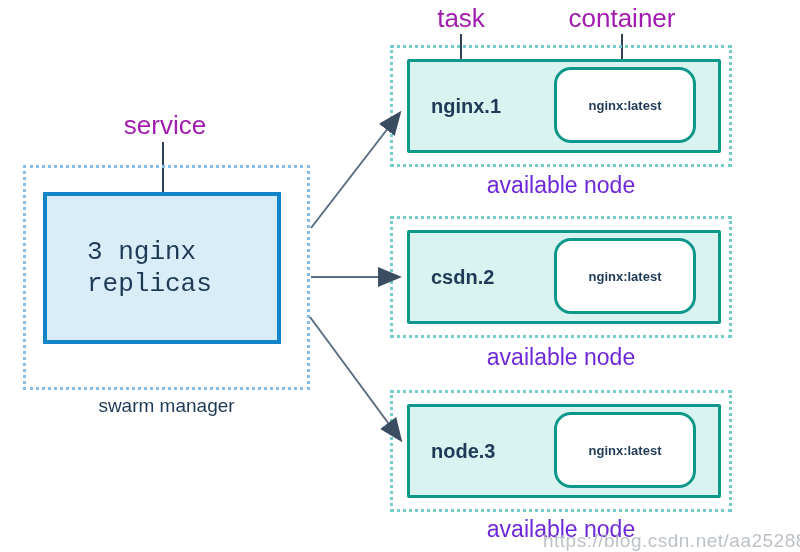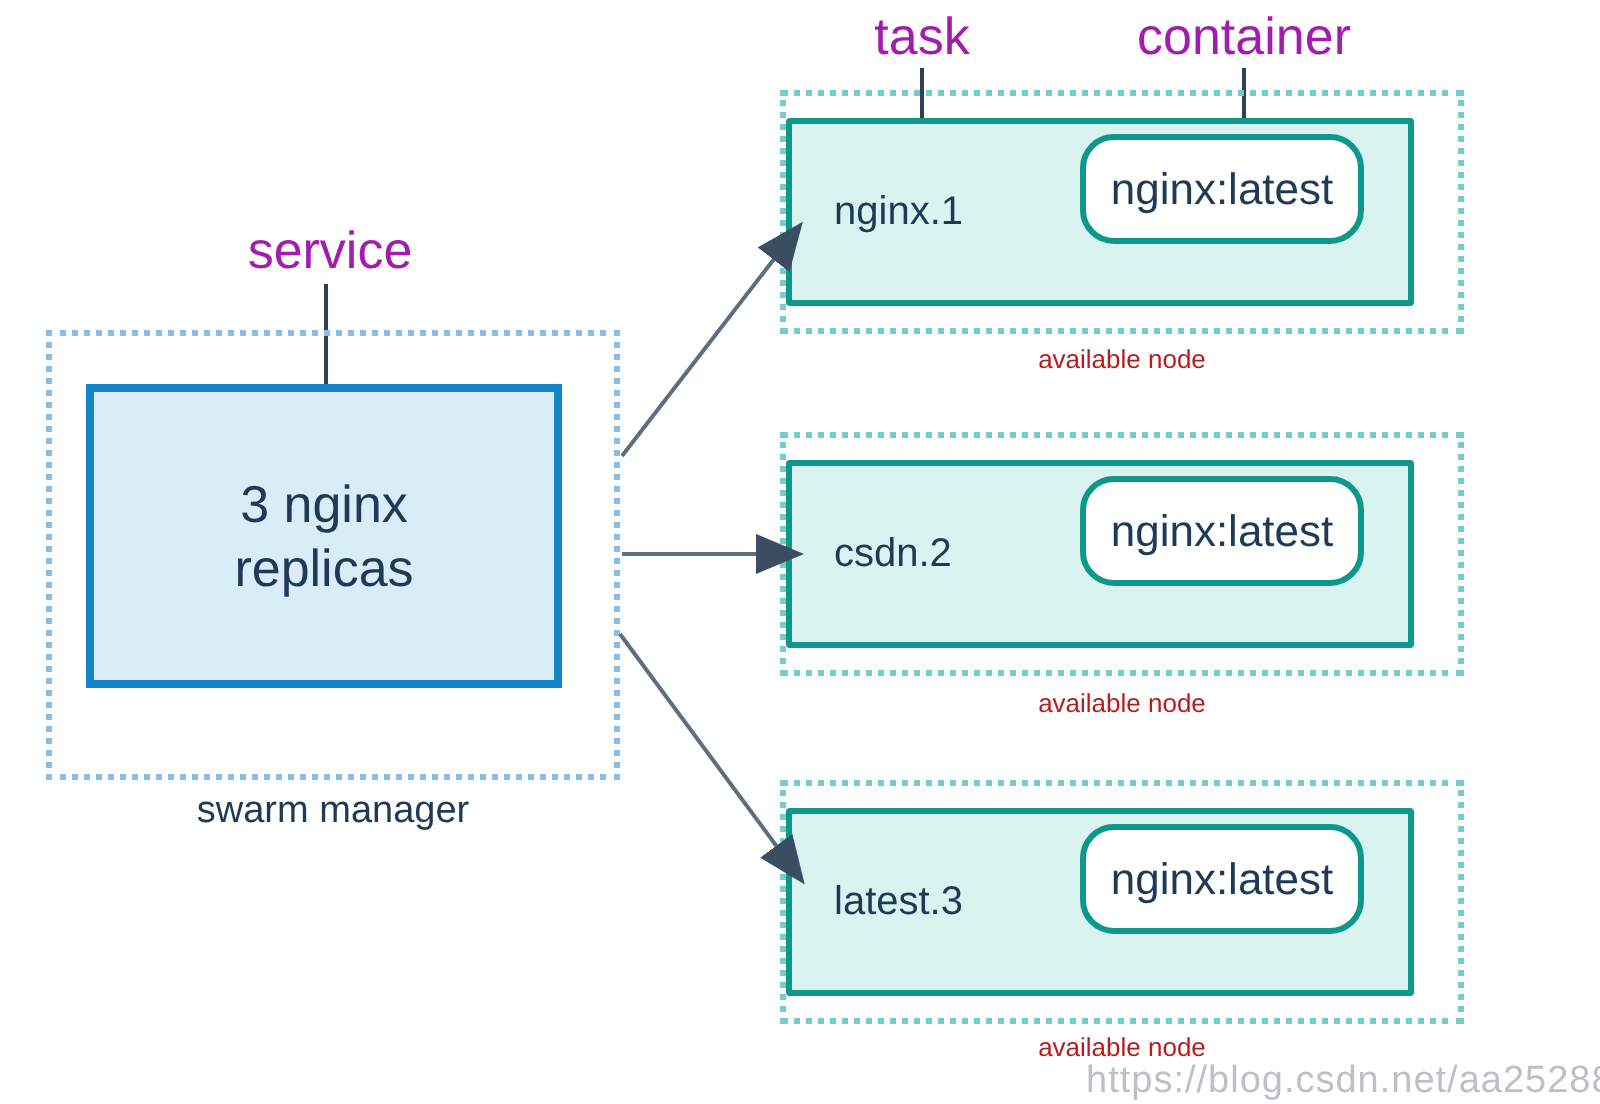--- a/index.html
+++ b/index.html
@@ -48,24 +48,25 @@
     width: 238px; height: 152px;
     box-sizing: border-box;
     border: 4px solid #1484c8;
     background: #d9edf8;
     display: flex;
     align-items: center;
     justify-content: center;
   }
   .manager-box .replicas-text {
     width: 150px;
-    text-align: center;
+    text-align: left;
     font-size: 26px;
     line-height: 1.25;
     color: #1e3a56;
+    font-family: Liberation Mono, monospace;
   }
   .manager-caption {
     position: absolute;
     left: 23px; top: 355px;
     width: 287px;
     text-align: center;
     font-size: 19px;
     color: #1e3a56;
     margin-top: 40px;
   }
@@ -76,57 +77,58 @@
     left: 390px;
     width: 342px; height: 122px;
     border: 3px dotted #74cdc8;
     box-sizing: border-box;
   }
   .node-1 { top: 45px; }
   .node-2 { top: 216px; }
   .node-3 { top: 390px; }
   .task-box {
     position: absolute;
-    left: 0; top: 11px;
+    left: 14px; top: 11px;
     width: 314px; height: 94px;
     box-sizing: border-box;
     border: 3px solid #0e978b;
     background: #d9f3f0;
     border-radius: 2px;
+    font-weight: bold;
   }
   .task-name {
     position: absolute;
     left: 21px; top: 0;
     height: 100%;
     display: flex;
     align-items: center;
     font-size: 20px;
     color: #1e3a56;
   }
   .container-box {
     position: absolute;
     left: 144px; top: 5px;
-    width: 142px; height: 55px;
+    width: 142px; height: 76px;
     box-sizing: border-box;
     border: 3px solid #0e978b;
     border-radius: 17px;
     background: #ffffff;
     display: flex;
     align-items: center;
     justify-content: center;
-    font-size: 22px;
+    font-size: 13px;
     color: #1e3a56;
   }
   .node-caption {
     position: absolute;
     left: 390px;
     width: 342px;
     text-align: center;
-    font-size: 13px;
-    color: #b91c1c;
+    font-size: 23px;
+    color: #6d28d9;
   }
   .caption-1 { top: 172px; }
   .caption-2 { top: 344px; }
   .caption-3 { top: 516px; }
 
   
   .arrows-svg {
     position: absolute;
     left: 0; top: 0;
     width: 800px; height: 552px;
@@ -173,21 +175,21 @@
   <div class="node node-2">
     <div class="task-box">
       <div class="task-name">csdn.2</div>
       <div class="container-box">nginx:latest</div>
     </div>
   </div>
   <div class="node-caption caption-2">available node</div>
 
   <div class="node node-3">
     <div class="task-box">
-      <div class="task-name">latest.3</div>
+      <div class="task-name">node.3</div>
       <div class="container-box">nginx:latest</div>
     </div>
   </div>
   <div class="node-caption caption-3">available node</div>
 
   <svg class="arrows-svg" viewBox="0 0 800 552" xmlns="http://www.w3.org/2000/svg">
     <defs>
       <marker id="ah" viewBox="0 0 12 10" refX="10" refY="5" markerWidth="12" markerHeight="10" orient="auto">
         <path d="M0 0 L12 5 L0 10 Z" fill="#3b4d60"></path>
       </marker>

